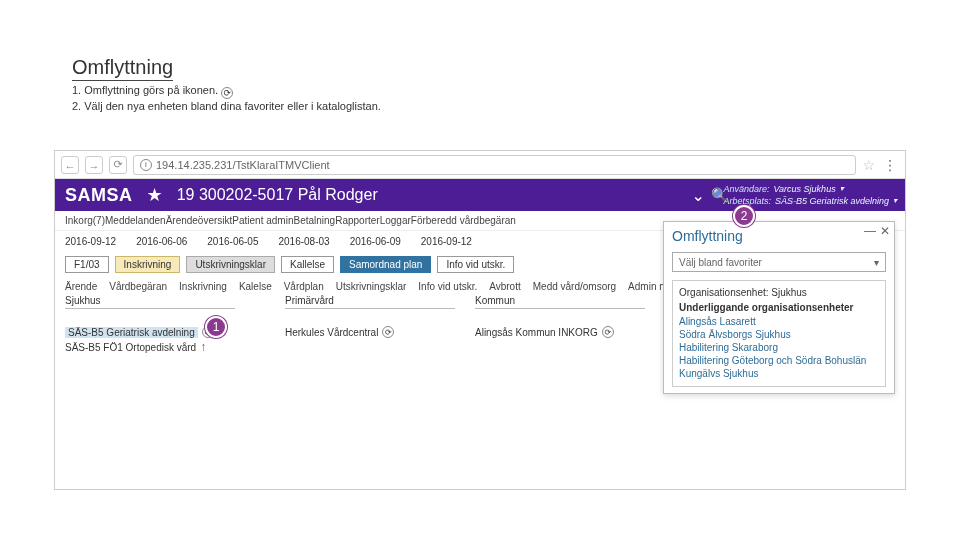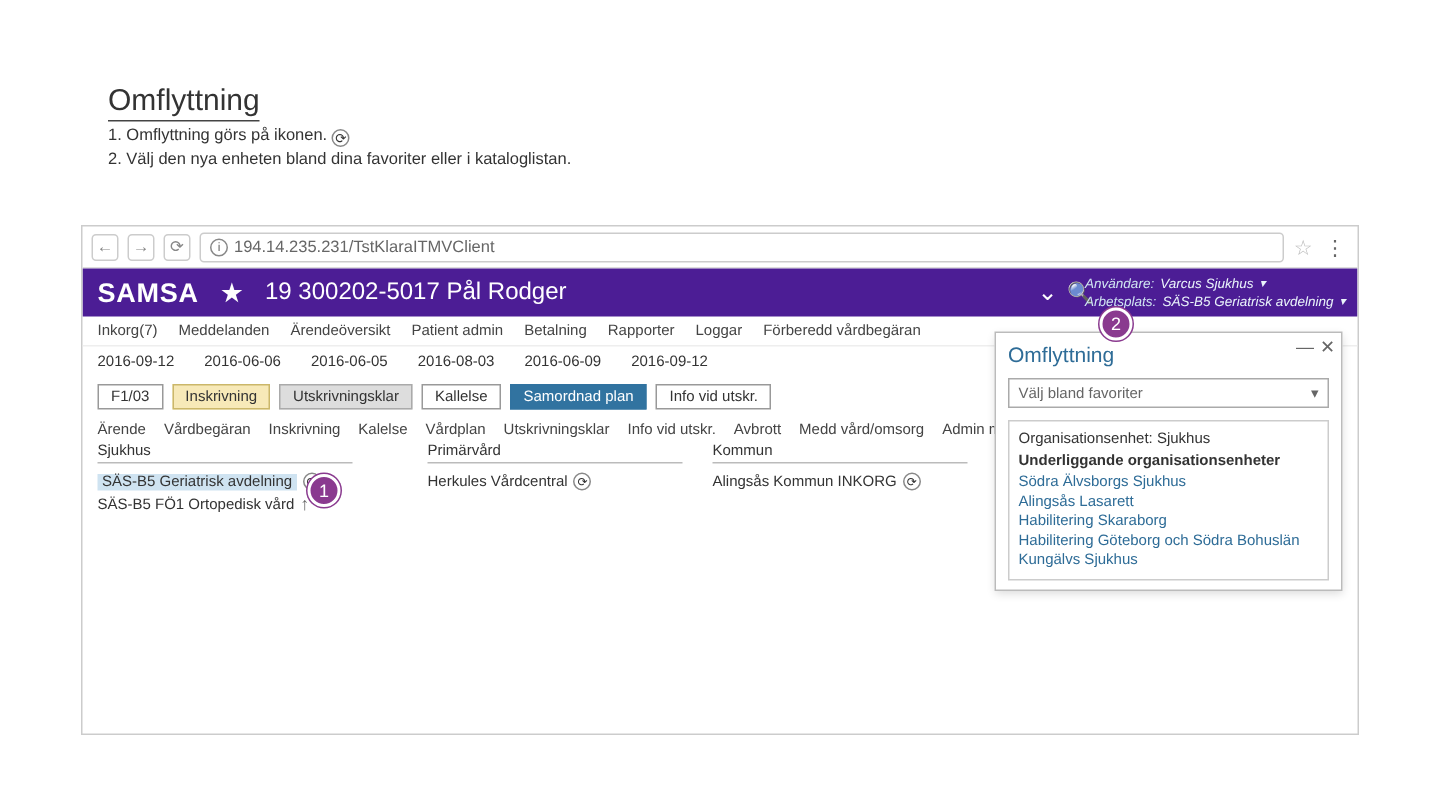--- a/index.html
+++ b/index.html
@@ -27,39 +27,39 @@
   .star-solid { font-size: 18px; color: #fff; }
   .patient { font-size: 16px; font-weight: 400; }
   .hdr-chevron { position: absolute; right: 200px; font-size: 16px; }
   .hdr-search { position: absolute; right: 176px; font-size: 14px; }
   .hdr-right { position: absolute; right: 8px; top: 0; height: 32px; display: flex; flex-direction: column; justify-content: center; font-size: 9px; line-height: 12px; color: #eaf4fb; }
   .hdr-right .row { display: flex; align-items: center; gap: 4px; font-style: italic; }
   .hdr-right .lbl { color: #d0e5f2; }
   .hdr-right .tri { font-size: 8px; }
 
   
-  .menu-row { height: 20px; display: flex; align-items: center; gap: 14px; padding: 0 10px; font-size: 10px; color: #444; border-bottom: 1px solid #eee; }
+  .menu-row { height: 20px; display: flex; align-items: center; padding: 0 10px; font-size: 10px; color: #444; border-bottom: 1px solid #eee; }
 
   
   .dates-row { height: 20px; display: flex; align-items: center; gap: 20px; padding: 0 10px; font-size: 10px; color: #333; }
 
   
   .tags-row { height: 26px; display: flex; align-items: center; gap: 6px; padding: 0 10px; }
   .tag { border: 1px solid #999; padding: 2px 8px; font-size: 10px; color: #333; }
   .tag.filled-yellow { background: #f7e9b8; border-color: #cbb76a; }
   .tag.filled-gray   { background: #ddd; border-color: #aaa; }
   .tag.filled-blue   { background: #3173a0; color: #fff; border-color: #3173a0; }
 
   
   .subtabs-row { height: 18px; display: flex; align-items: center; gap: 12px; padding: 0 10px; font-size: 10px; color: #444; }
 
   
   .cols-area { position: relative; padding: 6px 10px; }
   .col-group { position: absolute; top: 0; }
-  .col-h { font-size: 10px; color: #333; border-bottom: 1px solid #bbb; padding-bottom: 2px; margin-bottom: 5px; width: 170px; }
+  .col-h { font-size: 10px; color: #333; border-bottom: 1px solid #bbb; padding-bottom: 2px; margin-bottom: 16px; width: 170px; }
   .col-item { font-size: 10px; color: #333; padding: 1px 0; display: flex; align-items: center; gap: 4px; }
   .col-item .sel { background: #cfe3f1; padding: 0 3px; }
   .mini-icon { width: 12px; height: 12px; border: 1px solid #888; border-radius: 50%; display: inline-flex; align-items: center; justify-content: center; font-size: 8px; }
   .up-arrow { display: inline-block; font-size: 12px; color: #666; }
 
   
   .panel { position: absolute; right: 10px; top: 70px; width: 232px; background: #fff; border: 1px solid #bbb; box-shadow: 0 2px 6px rgba(0,0,0,.15); padding-bottom: 6px; }
   .panel-close { position: absolute; right: 4px; top: 2px; font-size: 12px; color: #666; cursor: pointer; }
   .panel-min   { position: absolute; right: 18px; top: 2px; font-size: 12px; color: #666; }
   .panel-title { font-size: 14px; color: #2e6c97; padding: 6px 8px 2px 8px; }
@@ -192,22 +192,22 @@
       <span class="panel-min">—</span>
       <span class="panel-close">✕</span>
       <div class="panel-title">Omflyttning</div>
       <div class="panel-select">
         <span>Välj bland favoriter</span>
         <span>▾</span>
       </div>
       <div class="panel-box">
         <div class="lbl">Organisationsenhet: Sjukhus</div>
         <div class="sub">Underliggande organisationsenheter</div>
+        <div class="opt">Alingsås Lasarett</div>
         <div class="opt">Södra Älvsborgs Sjukhus</div>
-        <div class="opt">Alingsås Lasarett</div>
         <div class="opt">Habilitering Skaraborg</div>
         <div class="opt">Habilitering Göteborg och Södra Bohuslän</div>
         <div class="opt">Kungälvs Sjukhus</div>
       </div>
     </div>
 
     <div class="callout" style="left:150px; top:165px;">1</div>
     <div class="callout" style="right:150px; top:54px;">2</div>
 
   </div>

